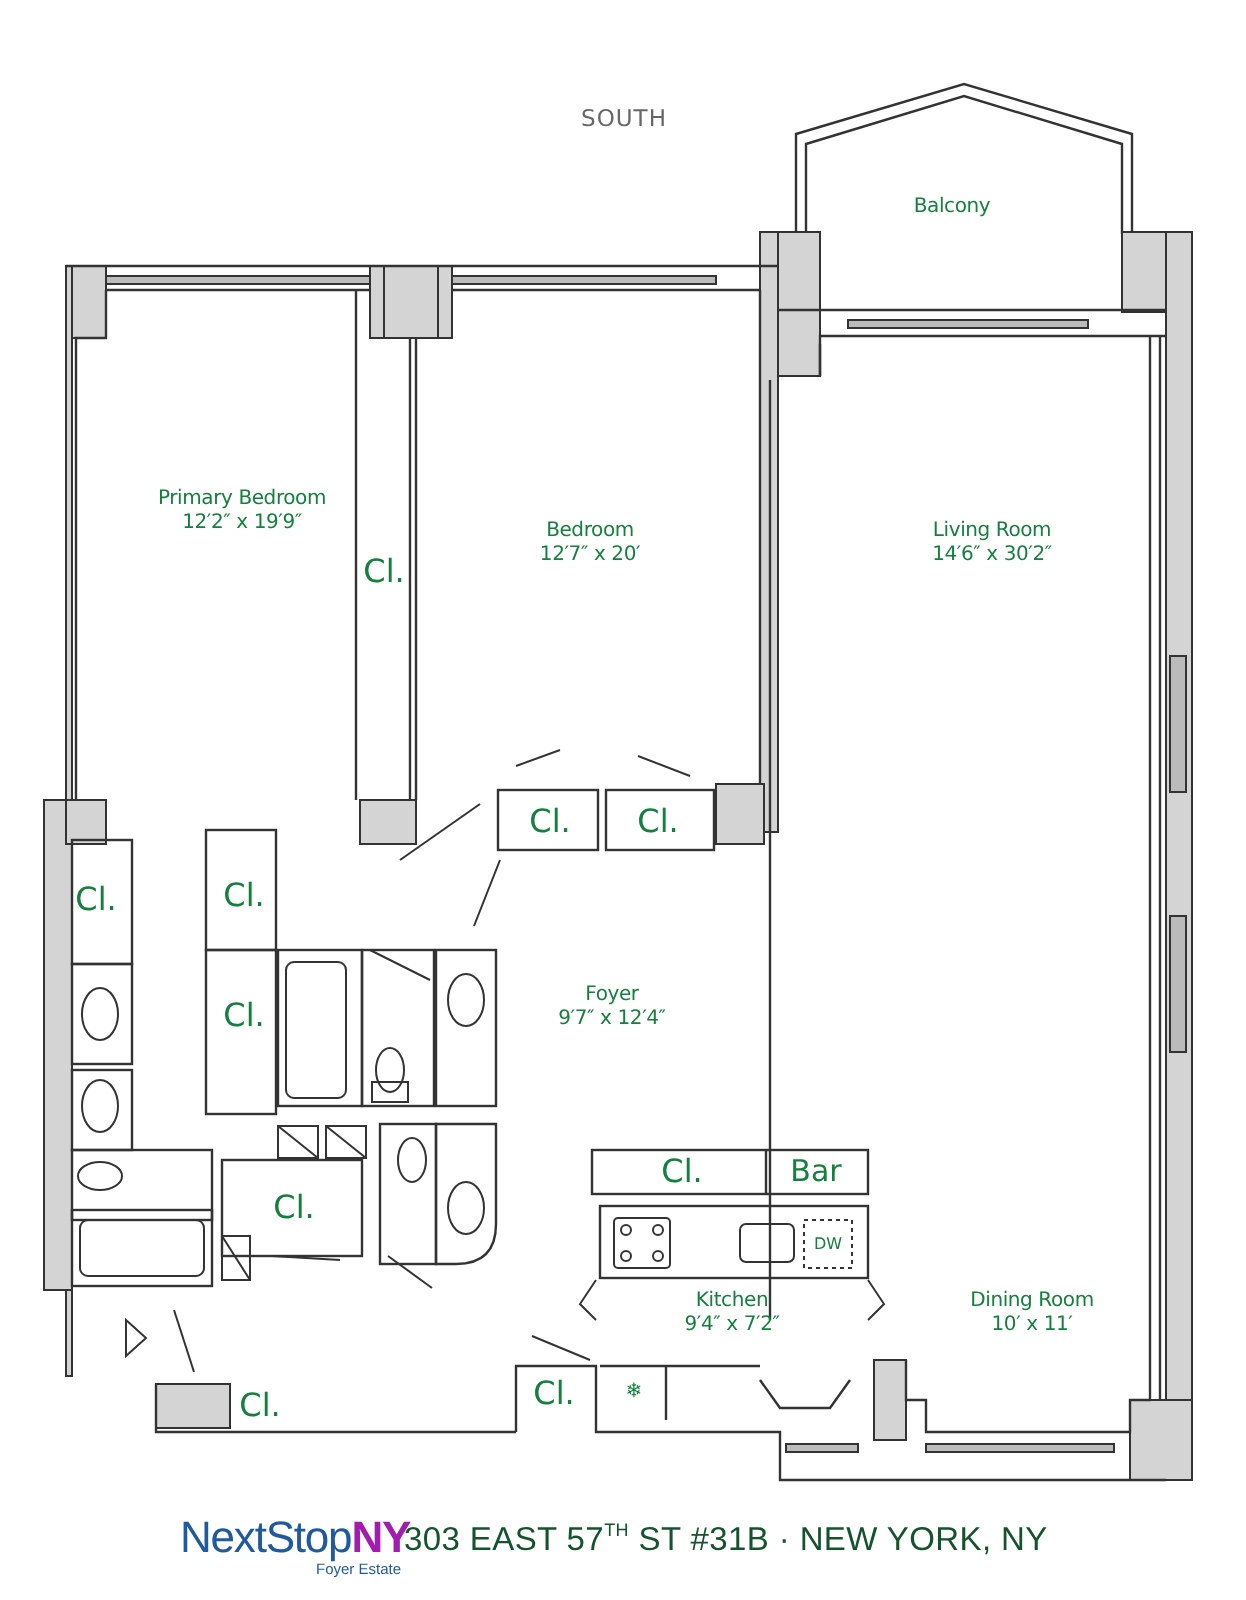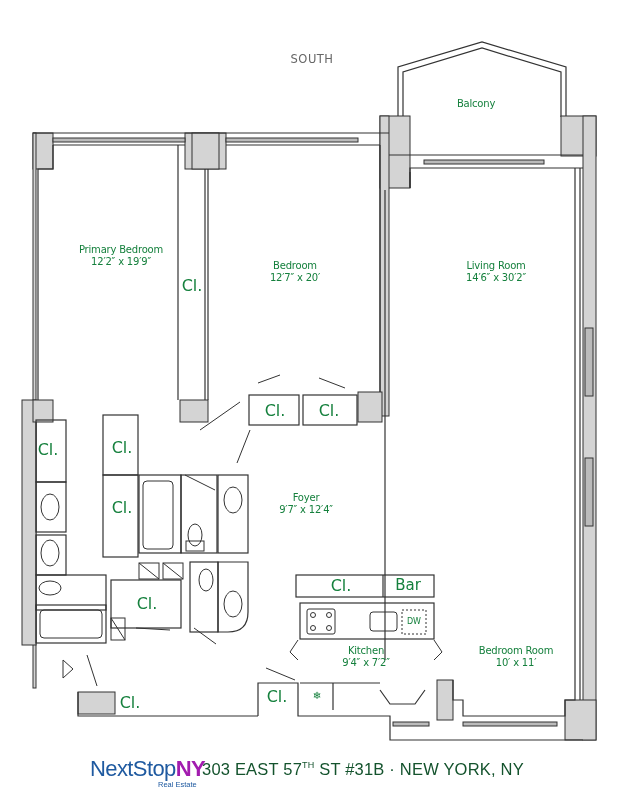--- a/index.html
+++ b/index.html
@@ -186,35 +186,35 @@
 </div>
 <div class="lbl room" style="left:306px; top:492px;">
   <div class="room-name">Foyer</div>
   <div class="room-dim">9′7″ x 12′4″</div>
 </div>
 <div class="lbl room" style="left:366px; top:645px;">
   <div class="room-name">Kitchen</div>
   <div class="room-dim">9′4″ x 7′2″</div>
 </div>
 <div class="lbl room" style="left:516px; top:645px;">
-  <div class="room-name">Bedroom Room</div>
+  <div class="room-name">Dining Room</div>
   <div class="room-dim">10′ x 11′</div>
 </div>
 
 <div class="lbl cl" style="left:192px; top:286px;">Cl.</div>
 <div class="lbl cl" style="left:275px; top:411px;">Cl.</div>
 <div class="lbl cl" style="left:329px; top:411px;">Cl.</div>
 <div class="lbl cl" style="left:48px; top:450px;">Cl.</div>
 <div class="lbl cl" style="left:122px; top:448px;">Cl.</div>
 <div class="lbl cl" style="left:122px; top:508px;">Cl.</div>
 <div class="lbl cl" style="left:147px; top:604px;">Cl.</div>
 <div class="lbl cl" style="left:130px; top:703px;">Cl.</div>
 <div class="lbl cl" style="left:277px; top:697px;">Cl.</div>
 <div class="lbl cl" style="left:341px; top:586px;">Cl.</div>
 <div class="lbl small" style="left:408px; top:586px;">Bar</div>
 <div class="lbl" style="left:414px; top:622px; transform:translate(-50%,-50%); font-size:8px;">DW</div>
 <div class="lbl" style="left:317px; top:696px; transform:translate(-50%,-50%); font-size:10px;">❄</div>
 
 <div class="footer">
   <div class="logo"><span>NextStop</span><b>NY</b></div>
-  <div class="logo-sub">Real Estate</div>
+  <div class="logo-sub">Foyer Estate</div>
   <div class="address"><span>303 EAST 57</span><sup>TH</sup><span> ST #31B · NEW YORK, NY</span></div>
 </div>
 
 </body></html>

